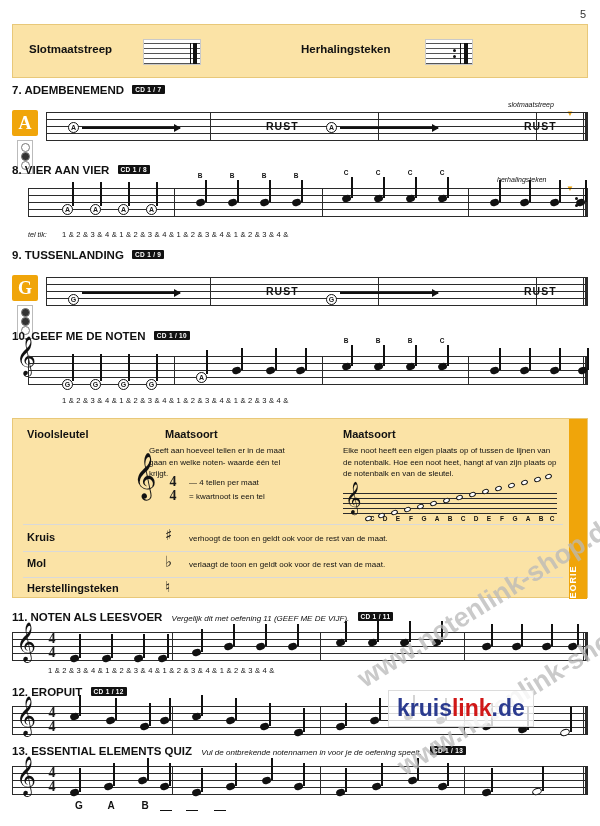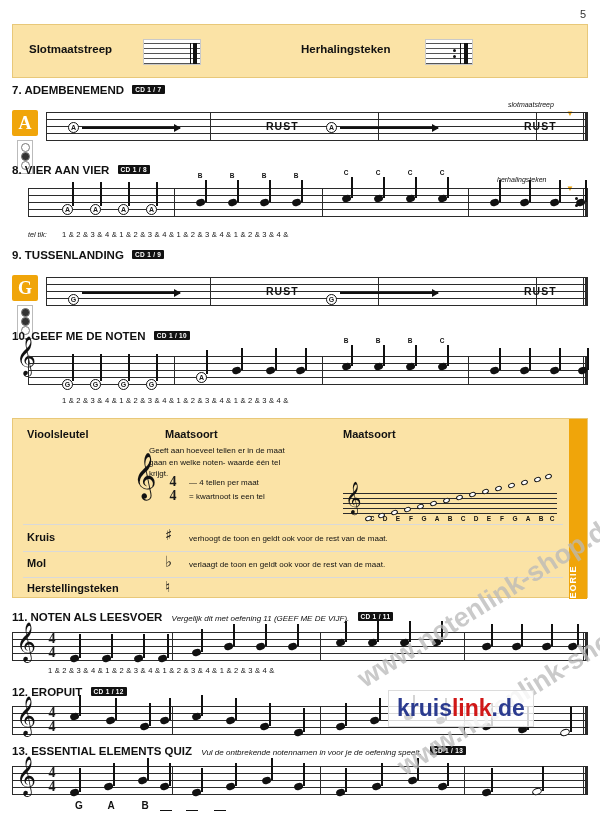--- a/index.html
+++ b/index.html
@@ -446,20 +446,21 @@
     <div class="clef" style="left:120px; top:36px; font-size:40px;">𝄞</div>
 
     <div class="th-title" style="left:152px; top:9px;">Maatsoort</div>
     <div class="th-text" style="left:136px; top:26px; width:152px;">Geeft aan hoeveel tellen er in de maat gaan en welke noten- waarde één tel krijgt.</div>
     <div class="timesig" style="left:152px; top:56px; width:16px;">4</div>
     <div class="timesig" style="left:152px; top:70px; width:16px;">4</div>
     <div class="th-text" style="left:176px; top:58px; width:140px;">— <span>4 tellen per maat</span></div>
     <div class="th-text" style="left:176px; top:72px; width:150px;">= <span>kwartnoot is een tel</span></div>
 
     <div class="th-title" style="left:330px; top:9px;">Maatsoort</div>
+    <div class="th-text" style="left:330px; top:26px; width:216px;">Elke noot heeft een eigen plaats op of tussen de lijnen van de notenbalk. Hoe een noot heet, hangt af van zijn plaats op de notenbalk en van de sleutel.</div>
     <div class="system" style="left:330px; top:74px; width:214px; height:20px;">
       <div class="lines">
         <span style="top:0"></span>
           <span style="top:5px"></span>
           <span style="top:10px"></span>
         <span style="top:15px"></span>
           <span style="top:20px"></span>
       </div>
       <div class="clef" style="left:2px; top:-9px; font-size:28px;">𝄞</div>
       <div class="notelabel" style="left:24px;  top:22px;">C</div>

